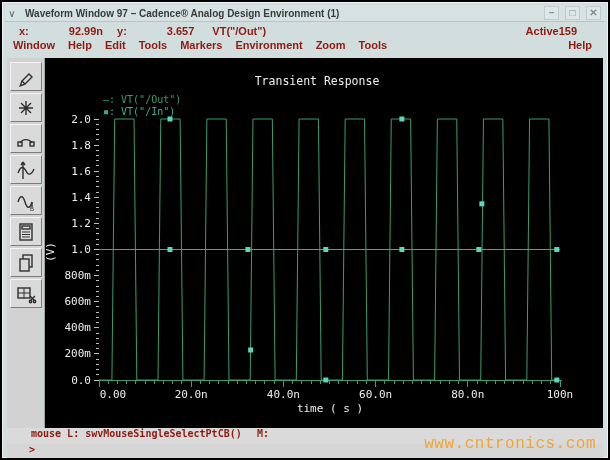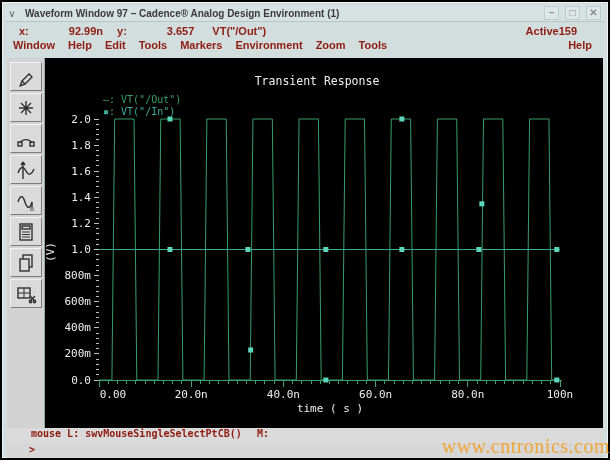--- a/index.html
+++ b/index.html
@@ -38,22 +38,22 @@
   
   .statusbar{position:absolute;left:4px;right:4px;top:425px;height:16px;background:#dadada;
              font-family:"DejaVu Sans Mono",monospace;font-size:10px;font-weight:bold;color:#8e1a10;
              display:flex;align-items:flex-start;}
   .statusbar .s-left{margin-left:24px;}
   .statusbar .s-mid{position:absolute;left:250px;}
   .statusbar .s-right{margin-left:auto;margin-right:2px;}
   .promptbar{position:absolute;left:4px;right:4px;top:441px;height:14px;background:#d6d6d6;
              font-family:"DejaVu Sans Mono",monospace;font-size:10px;font-weight:bold;color:#8e1a10;}
   .promptbar span{margin-left:22px;}
-  .watermark{position:absolute;right:0;top:435px;font-size:20px;letter-spacing:0.5px;
-             color:rgba(242,162,44,0.95);font-family:Liberation Serif, serif;z-index:5;}
+  .watermark{position:absolute;right:14px;top:435px;font-size:16px;letter-spacing:0.5px;
+             color:rgba(242,162,44,0.95);font-family:Liberation Mono, monospace;z-index:5;}
 </style>
 </head>
 <body>
 
 <div id="screen">
   <div class="win-inner">
 
     <div class="titlebar">
       <span class="chevron">∨</span>
       <span class="title-text">Waveform Window 97 – Cadence® Analog Design Environment (1)</span>

